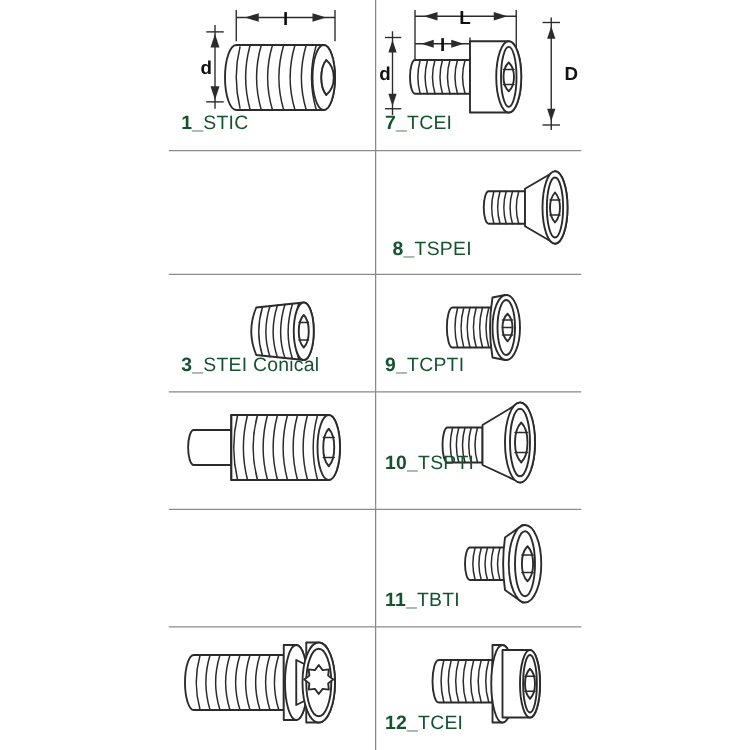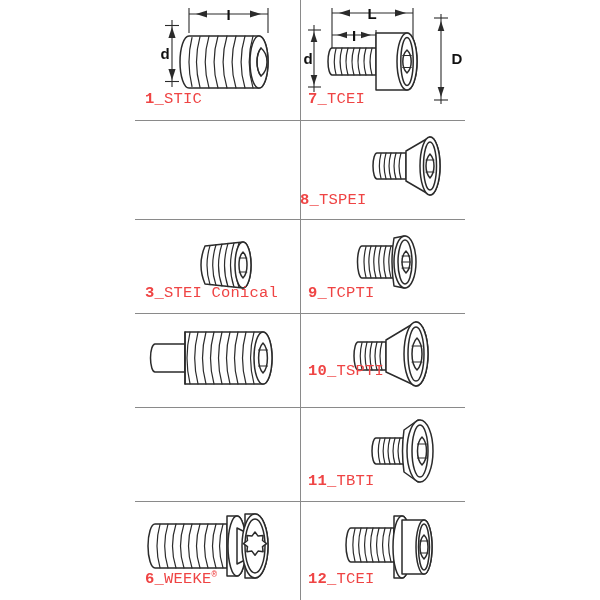--- a/index.html
+++ b/index.html
@@ -17,22 +17,21 @@
   .vrule{position:absolute;width:0;border-left:1.4px solid #8a8a8a;}
 
   
   .cell{position:absolute;}
   .art{position:absolute;left:0;top:0;width:100%;height:100%;}
   .caption{
     position:absolute;
     font-size:15.5px;
     letter-spacing:.2px;
     white-space:nowrap;
-    color:#ef4444;
-    font-family:Liberation Mono, monospace;
+    color:#14532d;
   }
   .caption .num{font-weight:700;}
   .caption .nm{font-weight:400;}
   .caption .reg{font-size:9px;vertical-align:super;}
 
   svg{display:block;overflow:visible;}
   .ln{fill:none;stroke:#2b2b2b;stroke-width:1.5;stroke-linejoin:round;stroke-linecap:round;}
   .lnt{fill:none;stroke:#2b2b2b;stroke-width:1.2;stroke-linecap:round;}
   .fillw{fill:#ffffff;stroke:#2b2b2b;stroke-width:1.5;stroke-linejoin:round;}
   .dim{fill:none;stroke:#2b2b2b;stroke-width:1.1;}
@@ -151,21 +150,21 @@
         <line class="lnt" x1="102.8" y1="55.5" x2="111.2" y2="55.5"></line>
         <line class="lnt" x1="102.8" y1="67.5" x2="111.2" y2="67.5"></line>
       </g>
     </svg>
     <div class="caption" style="left:8px;top:90px;">
       <span class="num">7_</span><span class="nm">TCEI</span>
     </div>
   </div>
 
 
-  <div class="cell" style="left:292px;top:121px;width:175px;height:98px;padding-left:44px;">
+  <div class="cell" style="left:306px;top:121px;width:175px;height:98px;padding-left:44px;">
     <svg class="art" viewBox="0 0 175 98">
       <g>
         <path class="fillw" d="M63 32 L92 32 L92 58 L63 58 A4 13 0 0 1 63 32 Z"></path>
         <path class="lnt" d="M67 32.6 q-3.3 12.4 0 24.8"></path>
         <path class="lnt" d="M72 32.2 q-3.7 12.8 0 25.6"></path>
         <path class="lnt" d="M77 32 q-3.9 13 0 26"></path>
         <path class="lnt" d="M82 32 q-3.9 13 0 26"></path>
         <path class="lnt" d="M87 32 q-3.9 13 0 26"></path>
 
         <path class="fillw" d="M92 30 L116 16 A10 29 0 0 1 116 74 L92 60 Z"></path>
@@ -325,23 +324,20 @@
         <ellipse class="fillw" cx="120" cy="44" rx="13" ry="32"></ellipse>
         <ellipse class="ln" cx="120" cy="44" rx="10" ry="27"></ellipse>
 
         <g>
           <path class="fillw" d="M120 30
                                   l3.1 4.1 5.0 -0.6 -0.6 5.0 4.1 3.1 -4.1 3.1 0.6 5.0 -5.0 -0.6 -3.1 4.1
                                   -3.1 -4.1 -5.0 0.6 0.6 -5.0 -4.1 -3.1 4.1 -3.1 -0.6 -5.0 5.0 0.6 Z"></path>
         </g>
       </g>
     </svg>
-    <div class="caption" style="left:10px;top:68px;">
-      <span class="num">6_</span><span class="nm">WEEKE</span><span class="reg">®</span>
-    </div>
   </div>
 
   <div class="cell" style="left:300px;top:502px;width:175px;height:98px;padding-left:12px;">
     <svg class="art" viewBox="0 0 175 98">
       <g>
         <path class="fillw" d="M45 26 L88 26 L88 60 L45 60 A5 17 0 0 1 45 26 Z"></path>
         <path class="lnt" d="M49 26.6 q-4.3 16.4 0 32.8"></path>
         <path class="lnt" d="M55 26.2 q-4.7 16.8 0 33.6"></path>
         <path class="lnt" d="M61 26 q-4.9 17 0 34"></path>
         <path class="lnt" d="M67 26 q-4.9 17 0 34"></path>

